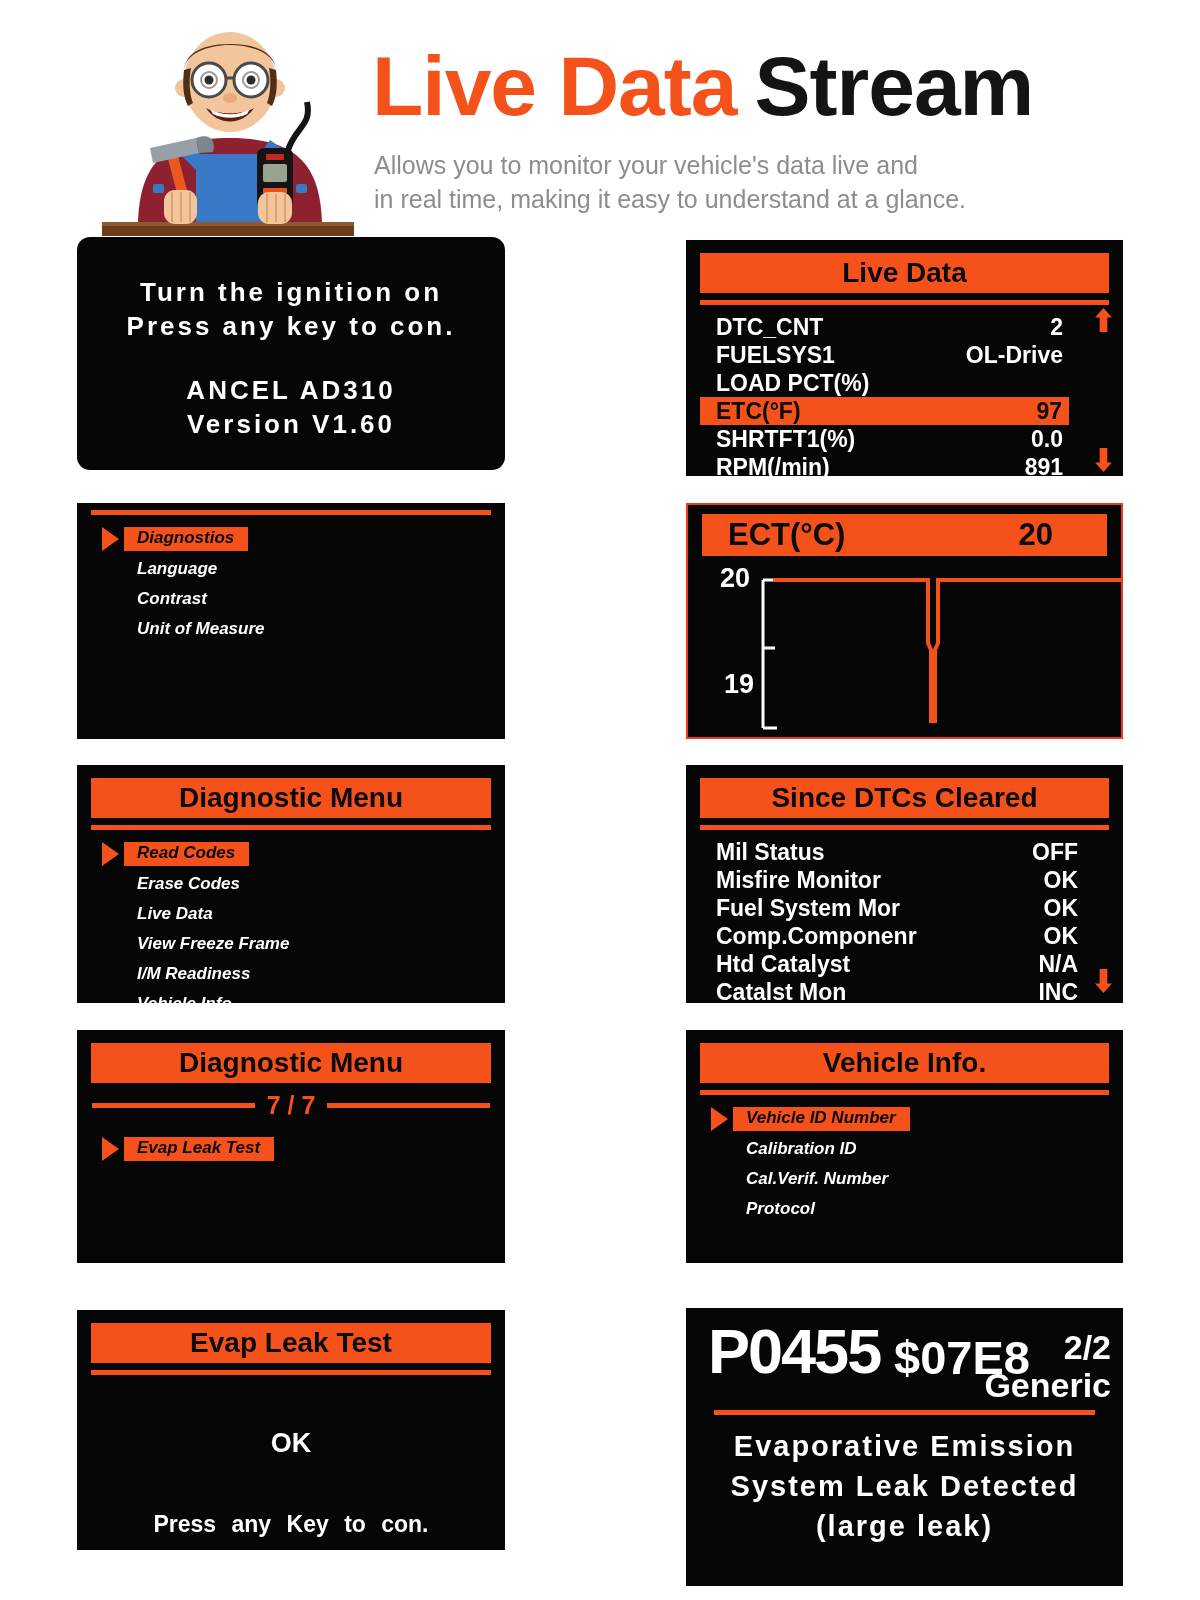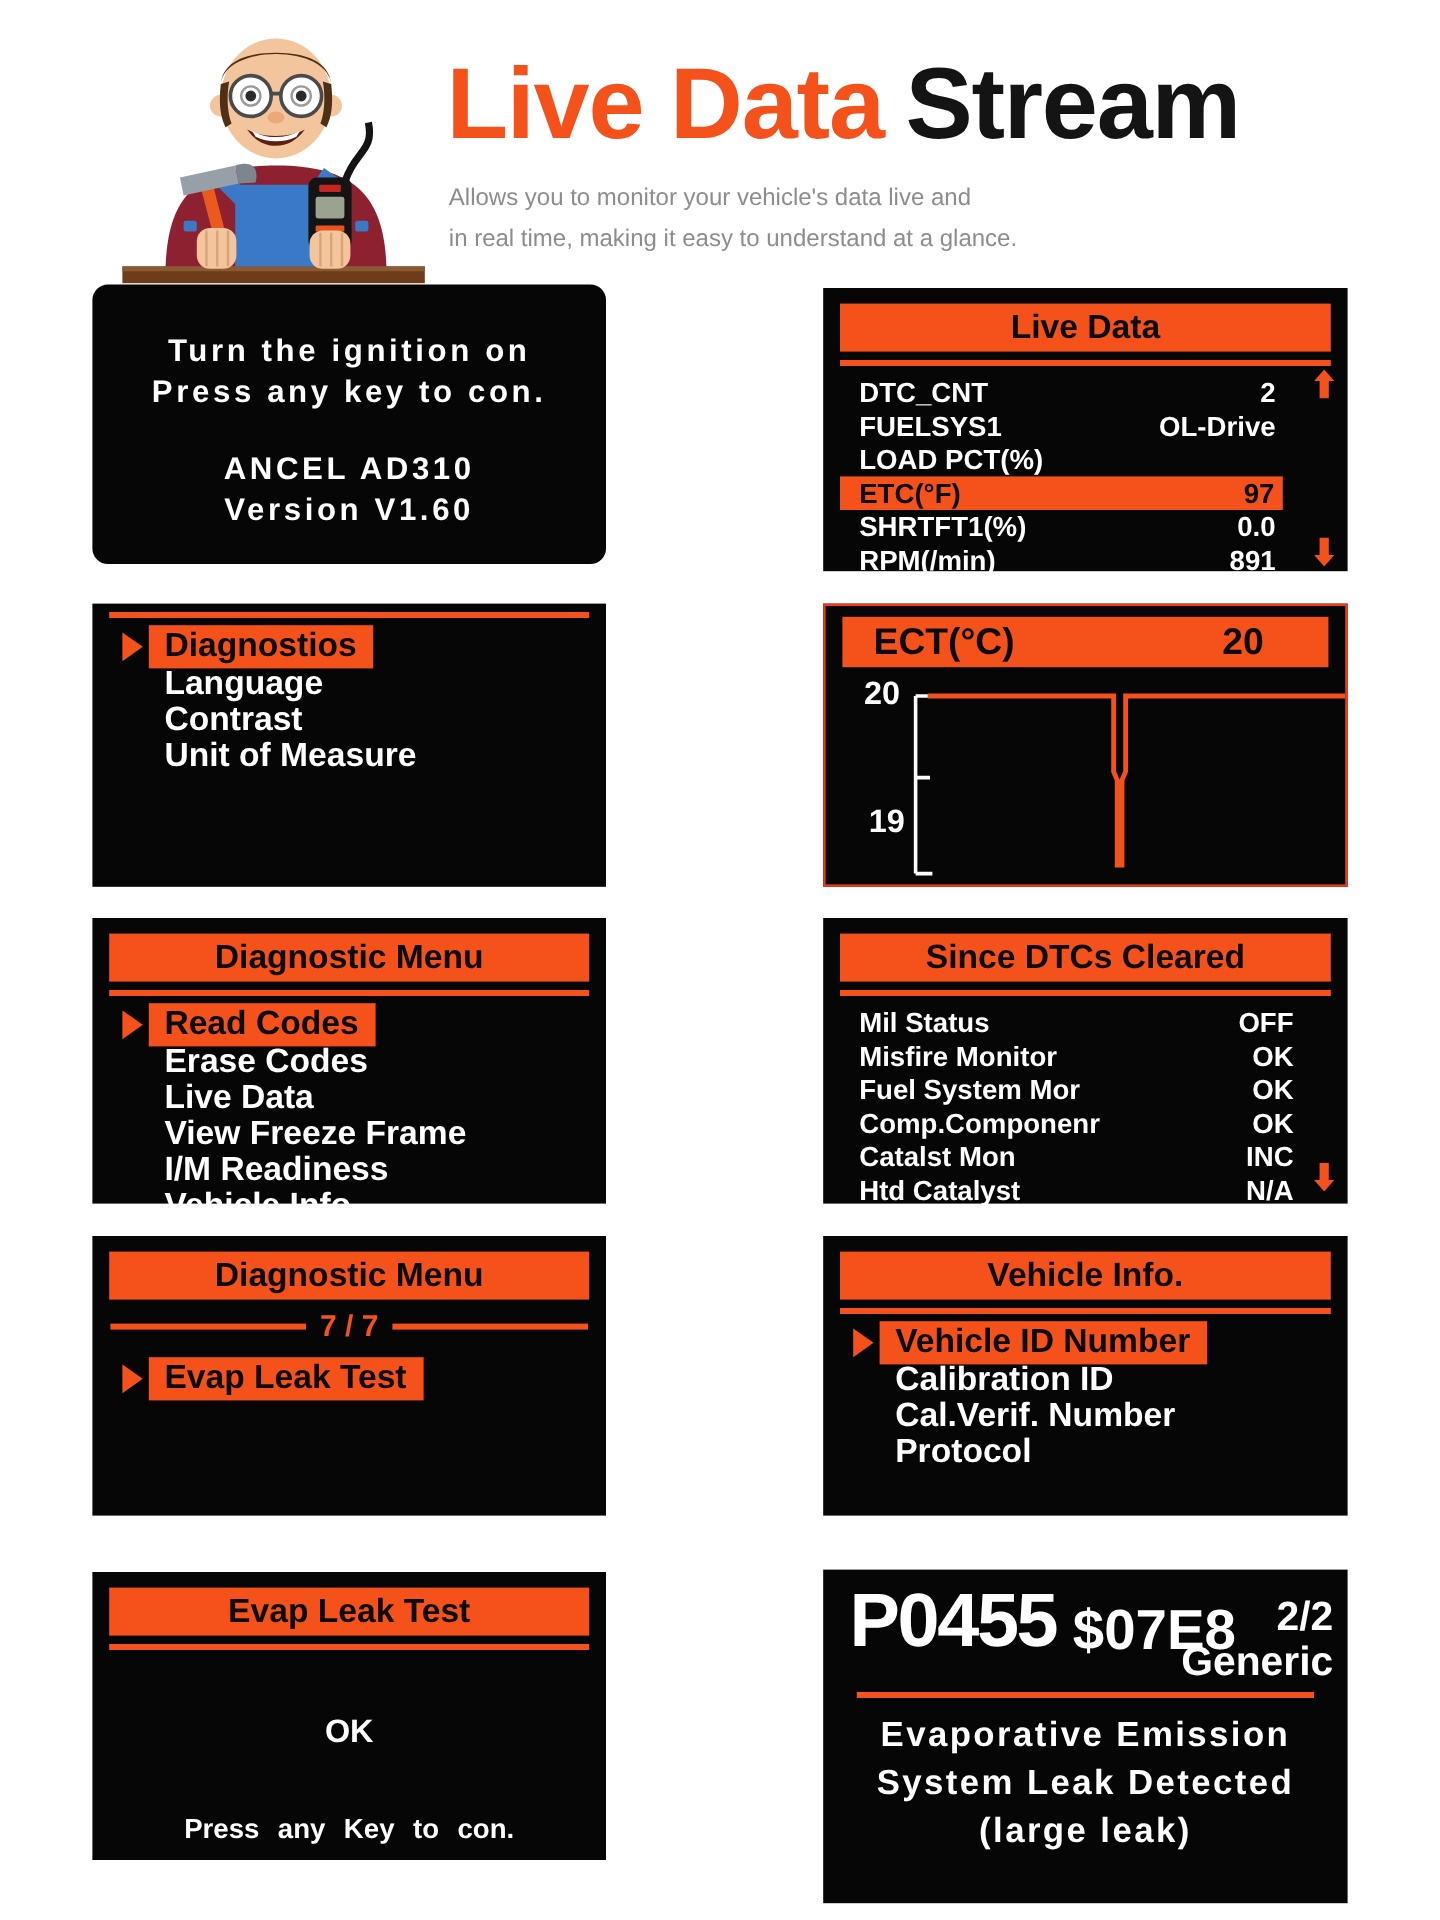--- a/index.html
+++ b/index.html
@@ -10,21 +10,21 @@
   }
   html,body{margin:0;padding:0;background:#fff;}
   body{width:1200px;height:1600px;position:relative;font-family:"Liberation Sans",sans-serif;}
   .canvas{position:absolute;inset:0;overflow:hidden;}
 
   
   .mechanic{position:absolute;left:100px;top:8px;width:260px;height:232px;}
   .title{position:absolute;left:372px;top:44px;font-size:84px;font-weight:800;letter-spacing:-1px;line-height:1;white-space:nowrap;}
   .t-orange{color:var(--orange);margin-right:18px;}
   .t-black{color:#141414;}
-  .subtitle{position:absolute;left:374px;top:148px;font-size:20px;line-height:34px;color:var(--gray);}
+  .subtitle{position:absolute;left:374px;top:148px;font-size:25px;line-height:34px;color:var(--gray);}
 
   
   .panel{position:absolute;background:var(--panel);color:#fff;}
   #p-ignition{left:77px;top:237px;width:428px;height:233px;border-radius:13px;}
   #p-main    {left:77px;top:503px;width:428px;height:236px;}
   #p-diag    {left:77px;top:765px;width:428px;height:238px;}
   #p-diag7   {left:77px;top:1030px;width:428px;height:233px;}
   #p-evap    {left:77px;top:1310px;width:428px;height:240px;}
   #p-live    {left:686px;top:240px;width:437px;height:236px;}
   #p-ect     {left:686px;top:503px;width:437px;height:236px;border:2px solid var(--border-red);box-sizing:border-box;}
@@ -34,21 +34,21 @@
 
   .hdr{margin:13px 14px 0;height:40px;background:var(--orange);color:#0b0b0b;
        font-size:28px;font-weight:bold;display:flex;align-items:center;justify-content:center;}
   .sep{margin:7px 14px 0;height:5px;background:var(--orange);}
 
   
   .menu{margin-top:9px;}
   .mrow{position:relative;height:30px;display:flex;align-items:center;}
   .cursor{position:absolute;left:25px;top:50%;transform:translateY(-50%);width:0;height:0;
           border-left:17px solid var(--orange);border-top:12px solid transparent;border-bottom:12px solid transparent;}
-  .mlabel{margin-left:60px;font-size:28px;font-weight:bold;white-space:nowrap;}
+  .mlabel{margin-left:60px;font-size:17px;font-weight:bold;white-space:nowrap;font-style:italic;}
   .mrow.sel .mlabel{margin-left:47px;background:var(--orange);color:#0b0b0b;padding:1px 14px 3px 13px;}
 
   
   .rows{margin-top:8px;}
   .lrow{height:28px;font-size:23px;font-weight:bold;display:flex;align-items:center;
         justify-content:space-between;padding:0 60px 0 30px;}
   .lrow.sel{background:var(--orange);color:#0b0b0b;margin:0 54px 0 14px;padding:0 7px 0 16px;align-items:center;}
   #p-since .lrow{padding:0 45px 0 30px;}
 
   .arr{position:absolute;right:11px;width:17px;height:24px;}
@@ -305,26 +305,26 @@
       </div>
       <div class="lrow">
         <span class="lbl">Fuel System Mor</span>
         <span class="val">OK</span>
       </div>
       <div class="lrow">
         <span class="lbl">Comp.Componenr</span>
         <span class="val">OK</span>
       </div>
       <div class="lrow">
+        <span class="lbl">Htd Catalyst</span>
+        <span class="val">N/A</span>
+      </div>
+      <div class="lrow">
         <span class="lbl">Catalst Mon</span>
         <span class="val">INC</span>
-      </div>
-      <div class="lrow">
-        <span class="lbl">Htd Catalyst</span>
-        <span class="val">N/A</span>
       </div>
     </div>
     <span class="arr down">
       <svg viewBox="0 0 14 20">
           <path d="M7 0 L14 8 H10.2 V20 H3.8 V8 H0 Z"></path>
         </svg>
     </span>
   </div>
 
   <div class="panel" id="p-vinfo">

